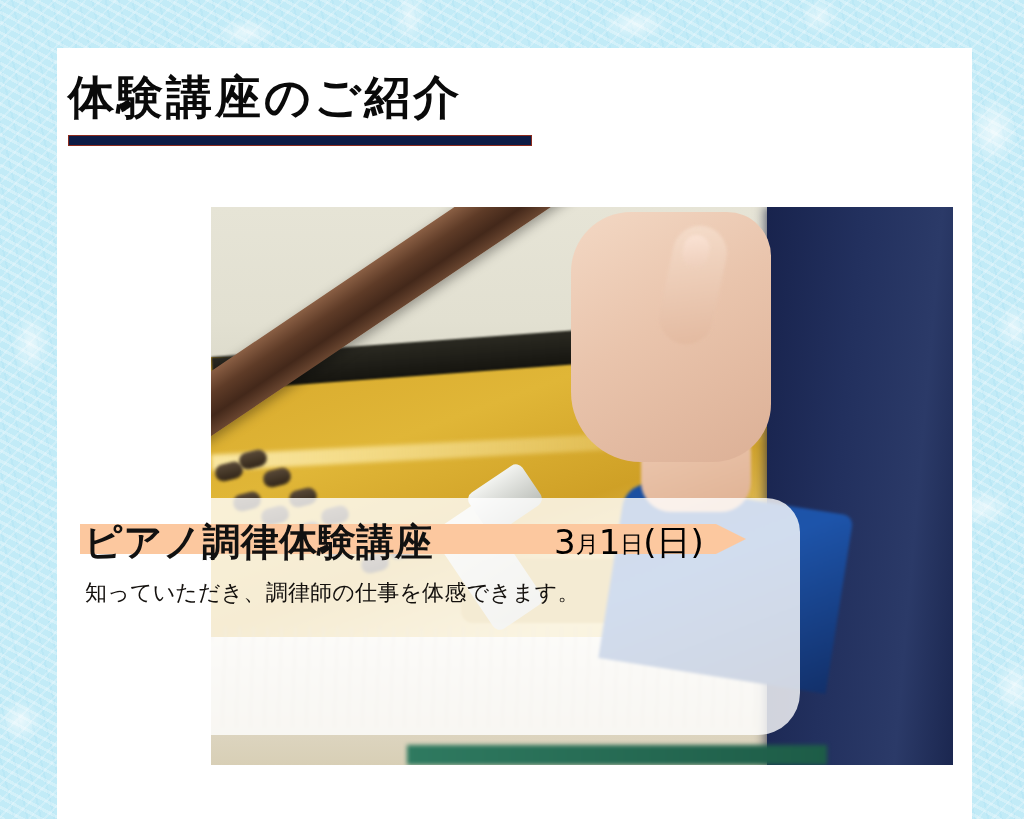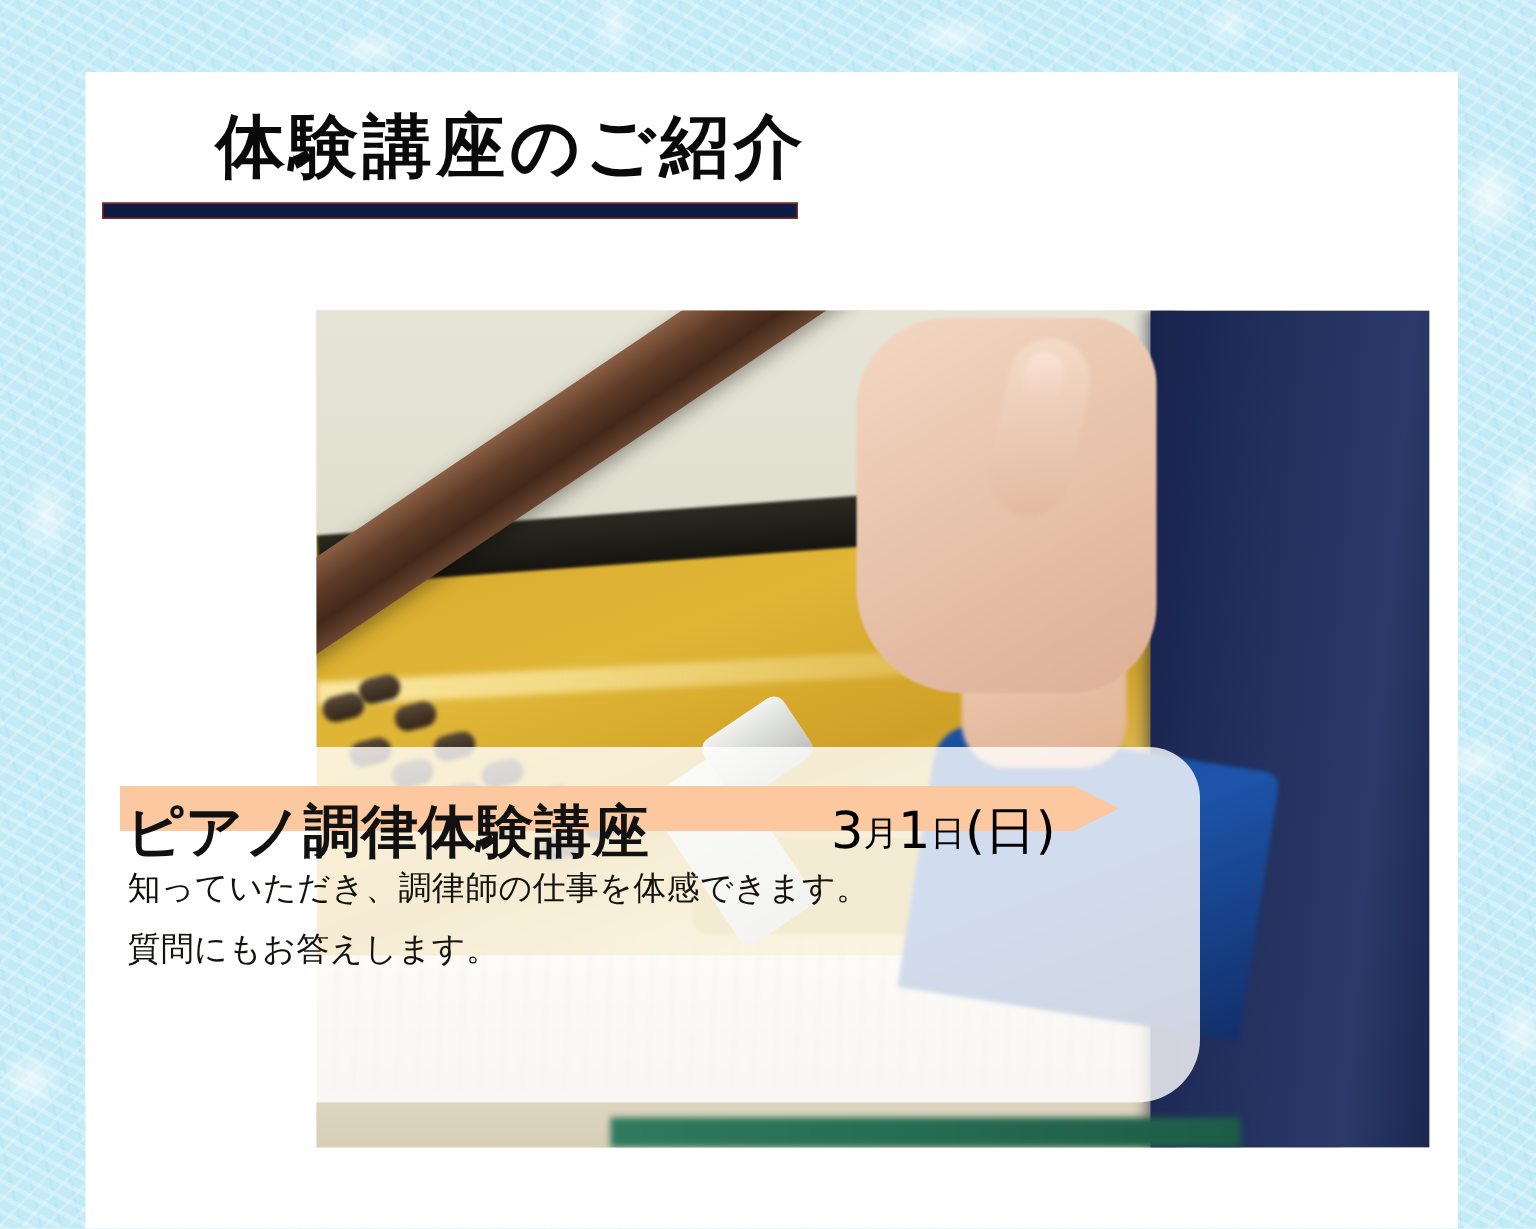--- a/index.html
+++ b/index.html
@@ -36,21 +36,21 @@
       repeating-linear-gradient(77deg, rgba(160,220,240,.22) 0 2px, rgba(255,255,255,0) 2px 13px);
   }
 
   
   #card{
     position:absolute;left:57px;top:48px;width:915px;height:771px;
     background:#ffffff;
   }
 
   
-  #title-wrap{position:absolute;left:68px;top:72px;width:470px;text-align:right;}
+  #title-wrap{position:absolute;left:68px;top:72px;width:470px;}
   #page-title{
     font-size:46px;font-weight:bold;color:#0a0a0a;
     letter-spacing:3px;line-height:1.12;white-space:nowrap;
     font-family:"DejaVu Sans","Liberation Sans",sans-serif;
   }
   #title-rule{
     margin-top:11px;height:11px;width:464px;
     background:#0d1b45;
     border:1px solid #8c2a1c;
     box-sizing:border-box;
@@ -141,21 +141,21 @@
   
   #ribbon{
     position:absolute;left:80px;top:524px;width:666px;height:30px;
   }
   #ribbon-body{position:absolute;left:0;top:0;width:636px;height:30px;background:#fcc89f;}
   #ribbon-point{position:absolute;left:636px;top:0;width:0;height:0;
     border-top:15px solid transparent;border-bottom:15px solid transparent;
     border-left:30px solid #fcc89f;}
 
   
-  #caption-row{position:absolute;left:84px;top:528px;width:680px;height:52px;}
+  #caption-row{position:absolute;left:84px;top:516px;width:680px;height:52px;}
   #caption-heading{
     position:absolute;left:0;top:0;
     font-size:38px;font-weight:bold;color:#111;letter-spacing:.5px;
     white-space:nowrap;line-height:52px;
     font-family:"DejaVu Sans","Liberation Sans",sans-serif;
   }
   #caption-date{
     position:absolute;left:470px;top:0;
     font-size:34px;font-weight:normal;color:#000000;letter-spacing:0;
     white-space:nowrap;line-height:52px;
@@ -236,14 +236,13 @@
 
 <div id="caption-row">
   <div id="caption-heading">ピアノ調律体験講座</div>
   <div id="caption-date">
     <span>3</span><span class="sm">月</span><span>1</span><span class="sm">日</span><span>(日)</span>
   </div>
 </div>
 
 <div id="body-text">
   <span class="ln">知っていただき、調律師の仕事を体感できます。</span>
-  <span class="ln">質問にもお答えします。</span>
 </div>
 
 </body></html>

